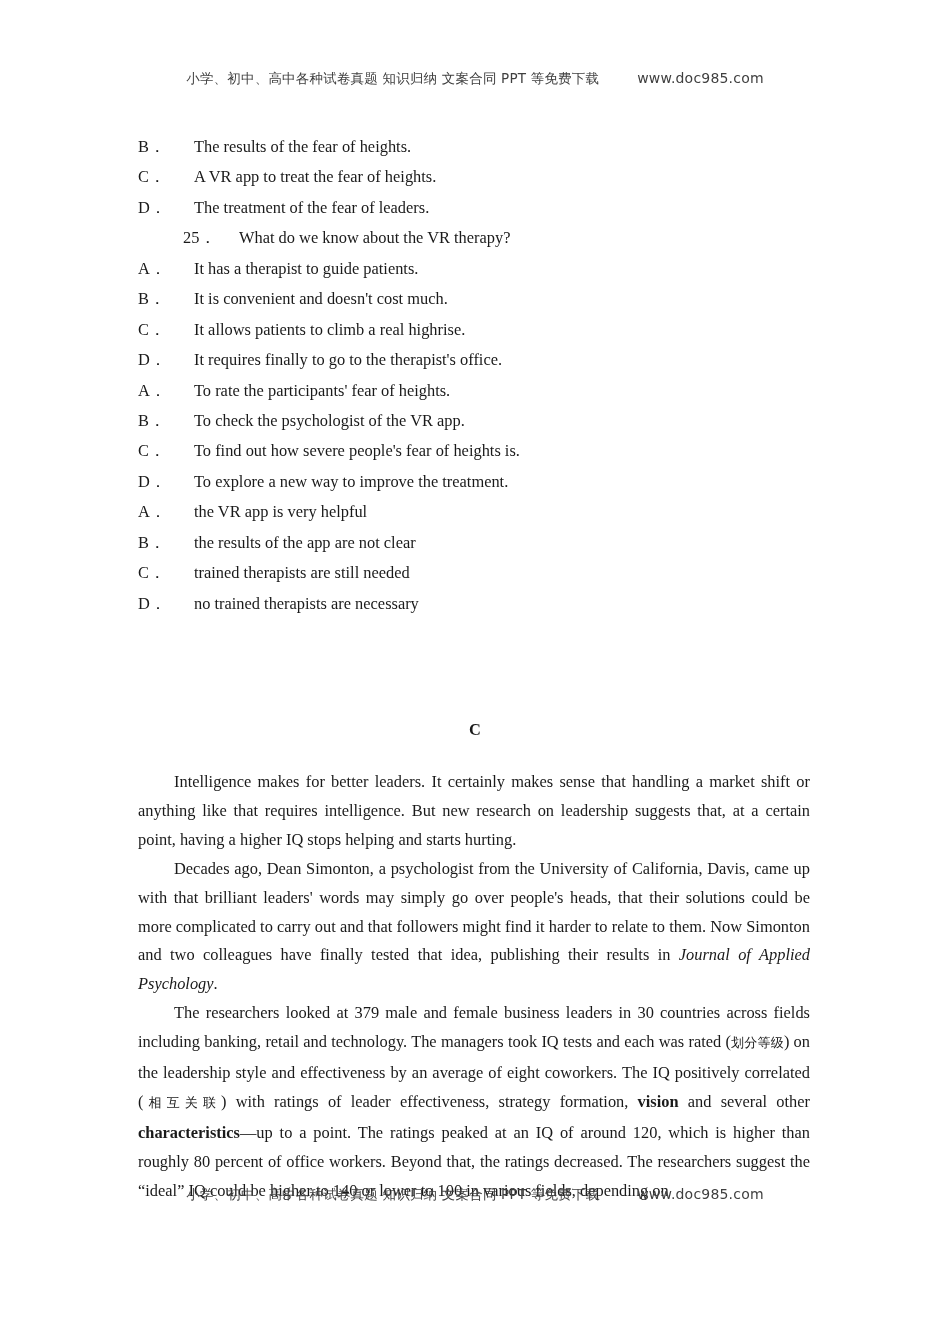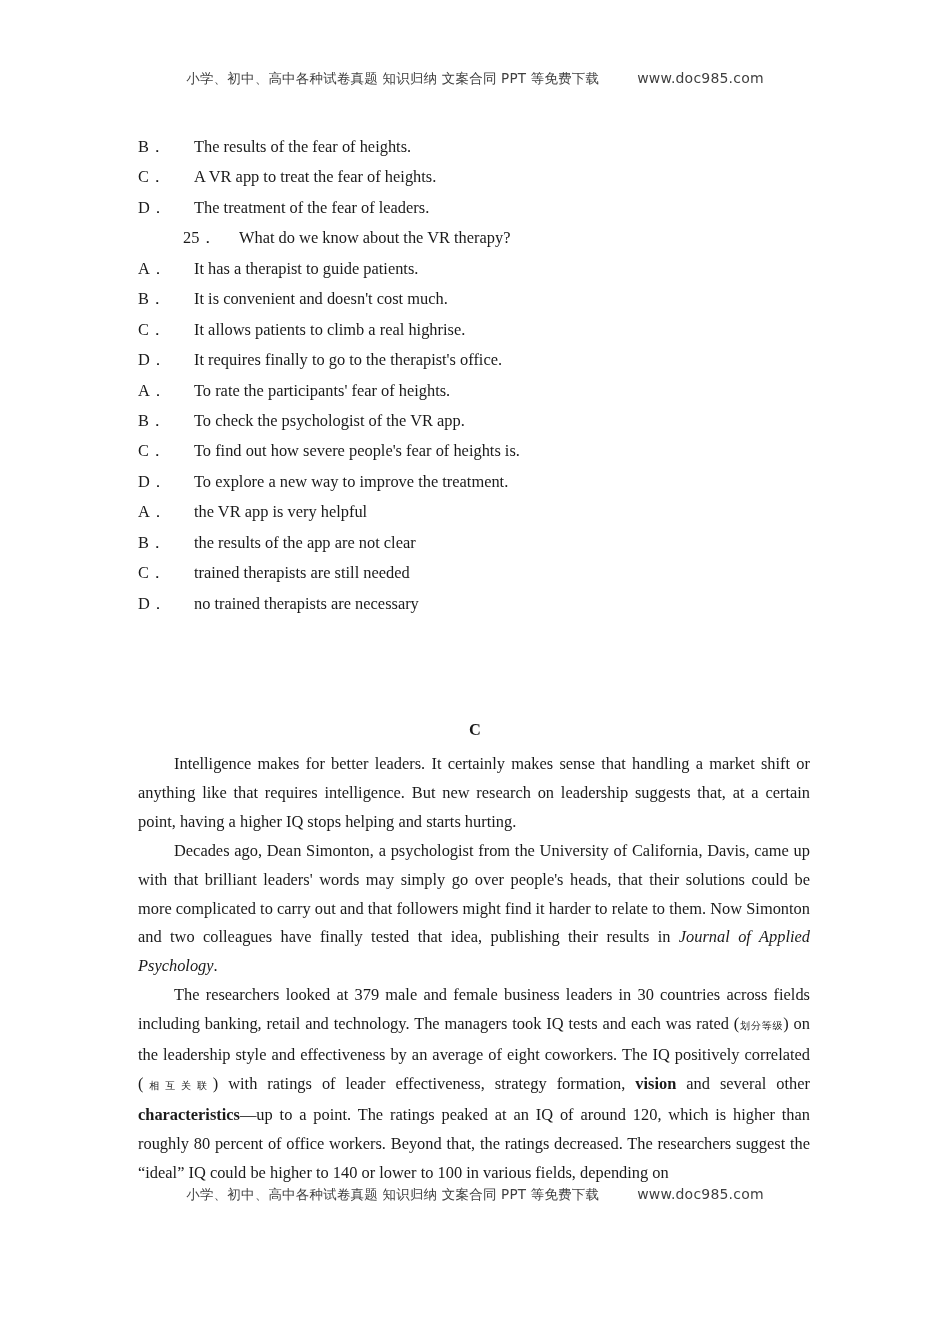--- a/index.html
+++ b/index.html
@@ -84,39 +84,39 @@
     width: 950px;
     text-align: center;
     font-size: 16.4px;
     font-weight: bold;
   }
 
   
   .passage {
     position: absolute;
     left: 138px;
-    top: 750px;
+    top: 768px;
     width: 672px;
   }
   .passage p {
     margin: 0;
     font-size: 16.4px;
     line-height: 28.9px;
     text-align: justify;
     text-align-last: left;
     text-indent: 36px;
     -webkit-hyphens: none;
     hyphens: none;
   }
   .passage p.last-para {
     text-align: justify;
   }
   .cn {
-    font-family: Liberation Sans, sans-serif;
-    font-size: 10px;
+    font-family: Liberation Mono, monospace;
+    font-size: 13px;
   }
   em.jrnl { font-style: italic; }
   b.kw { font-weight: bold; }
 </style>
 </head>
 <body>
 
 <div class="page">
 
   <div class="watermark watermark-top">

